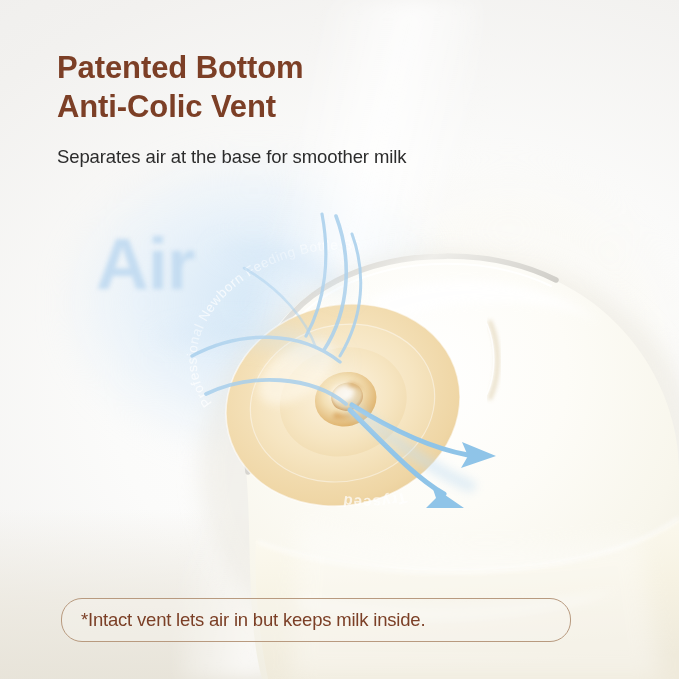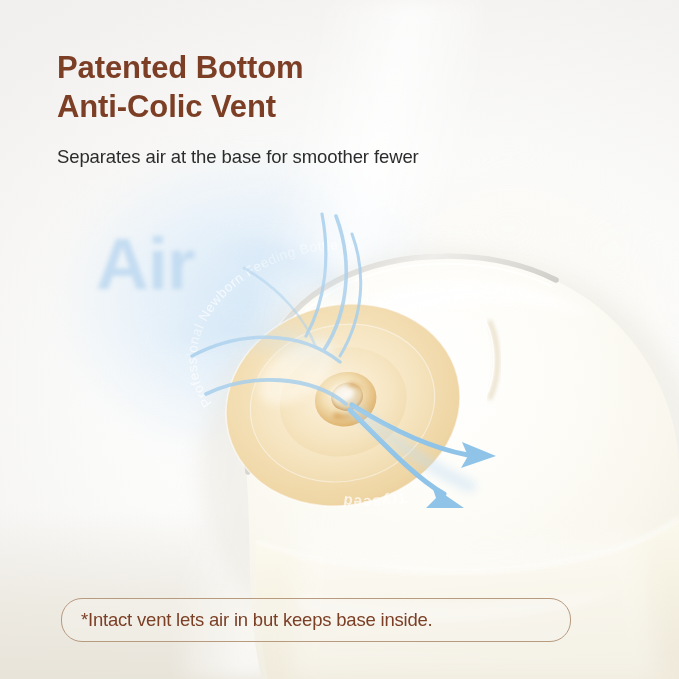--- a/index.html
+++ b/index.html
@@ -140,21 +140,21 @@
   <div class="bg-base"></div>
   <div class="bg-warm-right"></div>
   <div class="bg-blue-haze"></div>
   <div class="bg-bottom-tan"></div>
   <div class="bg-diag-sheen"></div>
 
   <div class="headline">
     <h1>Patented Bottom
 Anti-Colic Vent</h1>
     <div class="subline">
-      <div>Separates air at the base for smoother fewer</div>
+      <div>Separates air at the base for smoother milk</div>
     </div>
   </div>
 
   <div class="air-word">Air</div>
 
   <div class="bottle-stage">
     <svg width="679" height="679" viewBox="0 0 679 679" xmlns="http://www.w3.org/2000/svg">
       <defs>
 
         <radialGradient id="gBody" cx="42%" cy="28%" r="85%">
@@ -305,16 +305,16 @@
         <path fill="#8fc4e8" d="M 432,486 L 464,508 L 426,508 L 436,498 Z"></path>
 
         <path fill="none" stroke="#bfdcf2" stroke-width="12" stroke-linecap="round" opacity="0.45" filter="url(#fBlurM)" d="M 352,408 C 396,442 436,472 470,486"></path>
       </g>
 
       <path fill="#ffffff" opacity="0.35" filter="url(#fBlurL)" d="M 300,520 C 400,552 520,556 640,534 L 660,679 L 290,679 Z"></path>
     </svg>
   </div>
 
   <div class="footnote">
-    <span>*Intact vent lets air in but keeps base inside.</span>
+    <span>*Intact vent lets air in but keeps milk inside.</span>
   </div>
 
 </div>
 
 </body></html>

